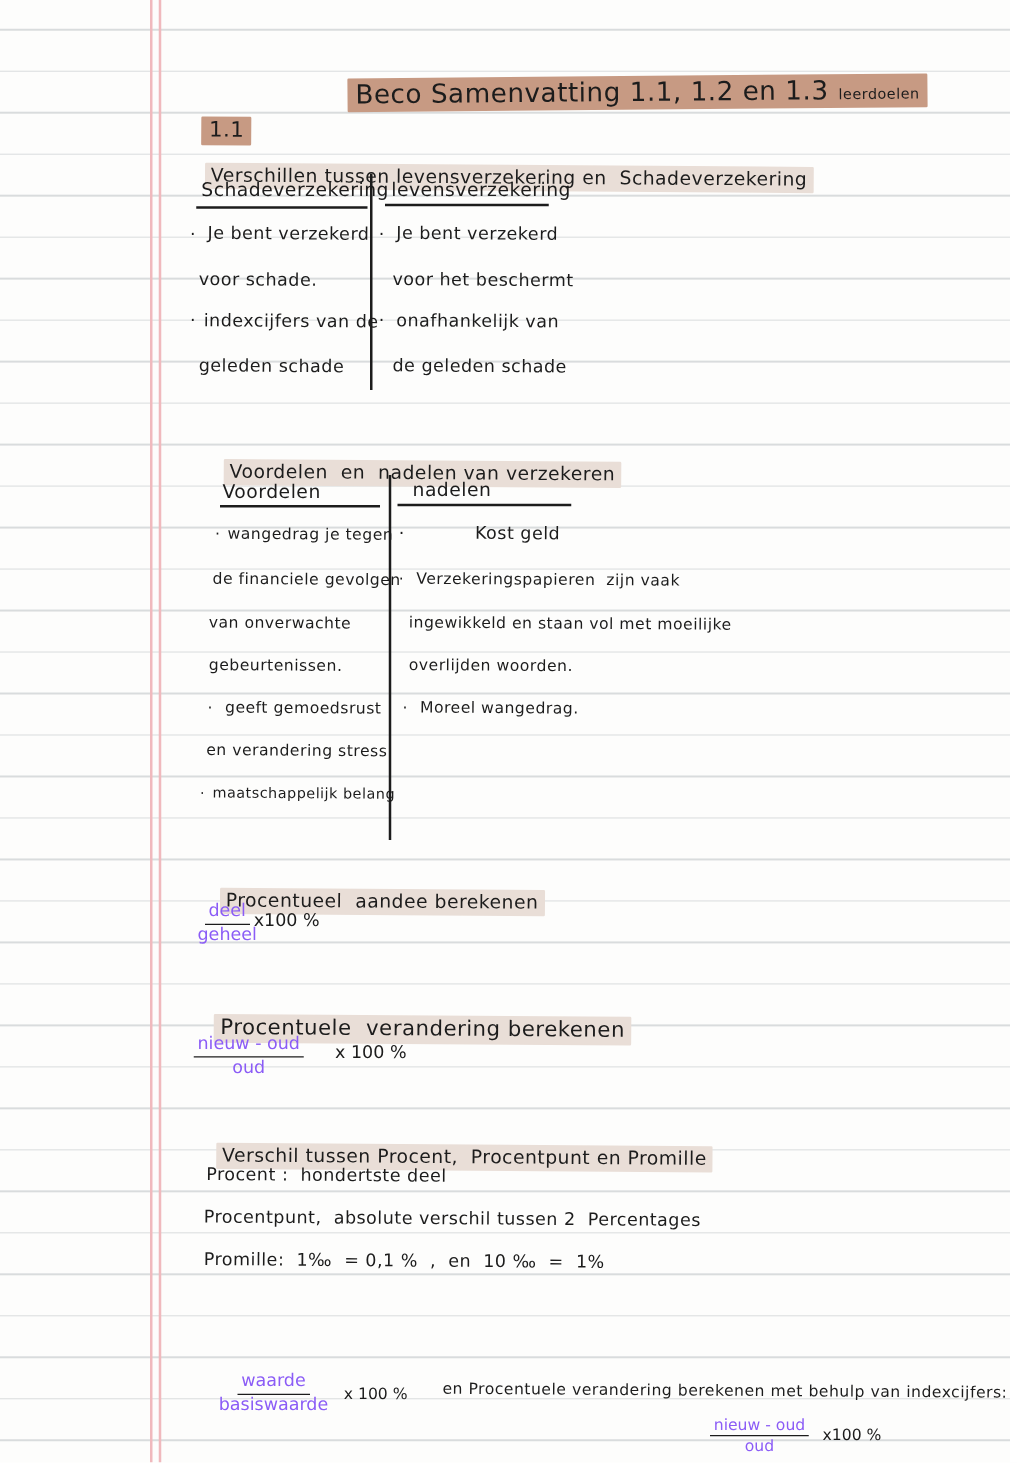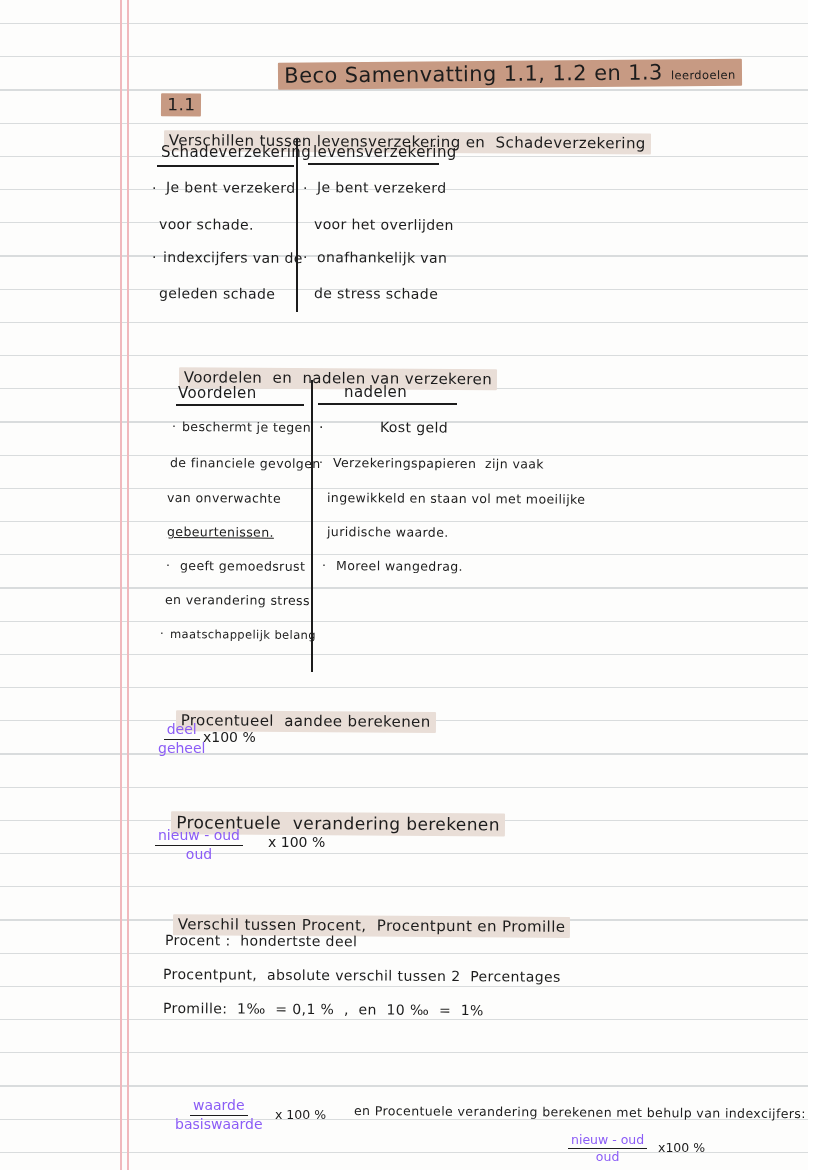--- a/index.html
+++ b/index.html
@@ -125,52 +125,52 @@
 
   <div class="bullet s-body" style="left:152px;top:180px;">·</div>
   <div class="hw s-body tilt2" style="left:166px;top:179px;">Je bent verzekerd</div>
   <div class="hw s-body tilt2" style="left:159px;top:216px;">voor schade.</div>
   <div class="bullet s-body" style="left:152px;top:249px;">·</div>
   <div class="hw s-body tilt2" style="left:163px;top:249px;">indexcijfers van de</div>
   <div class="hw s-body tilt2" style="left:159px;top:285px;">geleden schade</div>
 
   <div class="bullet s-body" style="left:303px;top:180px;">·</div>
   <div class="hw s-body tilt2" style="left:317px;top:179px;">Je bent verzekerd</div>
-  <div class="hw s-body tilt2" style="left:314px;top:216px;">voor het overlijden</div>
+  <div class="hw s-body tilt2" style="left:314px;top:216px;">voor het beschermt</div>
   <div class="bullet s-body" style="left:303px;top:249px;">·</div>
   <div class="hw s-body tilt2" style="left:317px;top:249px;">onafhankelijk van</div>
-  <div class="hw s-body tilt2" style="left:314px;top:285px;">de stress schade</div>
+  <div class="hw s-body tilt2" style="left:314px;top:285px;">de geleden schade</div>
 
   <div class="hw s-head tilt2" style="left:158px;top:350px;">
     <span class="hl-light">Voordelen  en  nadelen van verzekeren</span>
   </div>
 
   <div class="hw s-head" style="left:178px;top:384px;">Voordelen</div>
-  <div class="hw s-head" style="left:344px;top:383px;text-align:center;">nadelen</div>
+  <div class="hw s-head" style="left:330px;top:383px;text-align:center;">nadelen</div>
   <div class="ink-line ink-h" style="left:176px;top:404px;width:128px;"></div>
   <div class="ink-line ink-h" style="left:318px;top:403px;width:139px;"></div>
   <div class="ink-line ink-v" style="left:311px;top:380px;height:292px;"></div>
 
   <div class="bullet s-small" style="left:172px;top:419px;">·</div>
-  <div class="hw s-small tilt2" style="left:182px;top:419px;">beschermt je tegen</div>
+  <div class="hw s-small tilt2" style="left:182px;top:419px;">wangedrag je tegen</div>
   <div class="hw s-small tilt2" style="left:170px;top:455px;">de financiele gevolgen</div>
   <div class="hw s-small tilt2" style="left:167px;top:490px;">van onverwachte</div>
-  <div class="hw s-small tilt2" style="left:167px;top:524px;text-decoration:underline;">gebeurtenissen.</div>
+  <div class="hw s-small tilt2" style="left:167px;top:524px;">gebeurtenissen.</div>
   <div class="bullet s-small" style="left:166px;top:558px;">·</div>
   <div class="hw s-small tilt2" style="left:180px;top:558px;">geeft gemoedsrust</div>
   <div class="hw s-small tilt2" style="left:165px;top:592px;">en verandering stress</div>
   <div class="bullet s-tiny" style="left:160px;top:627px;">·</div>
   <div class="hw s-tiny tilt2" style="left:170px;top:627px;">maatschappelijk belang</div>
 
   <div class="bullet s-body" style="left:319px;top:419px;">·</div>
   <div class="hw s-body tilt2" style="left:333px;top:419px;margin-left:47px;">Kost geld</div>
   <div class="bullet s-small" style="left:319px;top:455px;">·</div>
   <div class="hw s-small tilt2" style="left:333px;top:455px;">Verzekeringspapieren  zijn vaak</div>
   <div class="hw s-small tilt2" style="left:327px;top:490px;">ingewikkeld en staan vol met moeilijke</div>
-  <div class="hw s-small tilt2" style="left:327px;top:524px;">juridische waarde.</div>
+  <div class="hw s-small tilt2" style="left:327px;top:524px;">overlijden woorden.</div>
   <div class="bullet s-small" style="left:322px;top:558px;">·</div>
   <div class="hw s-small tilt2" style="left:336px;top:558px;">Moreel wangedrag.</div>
 
   <div class="hw s-head tilt2" style="left:155px;top:693px;">
     <span class="hl-light">Procentueel  aandee berekenen</span>
   </div>
   <div class="frac s-body" style="left:155px;top:722px;">
     <span class="num">deel</span>
     <span class="den">geheel</span>
   </div>

